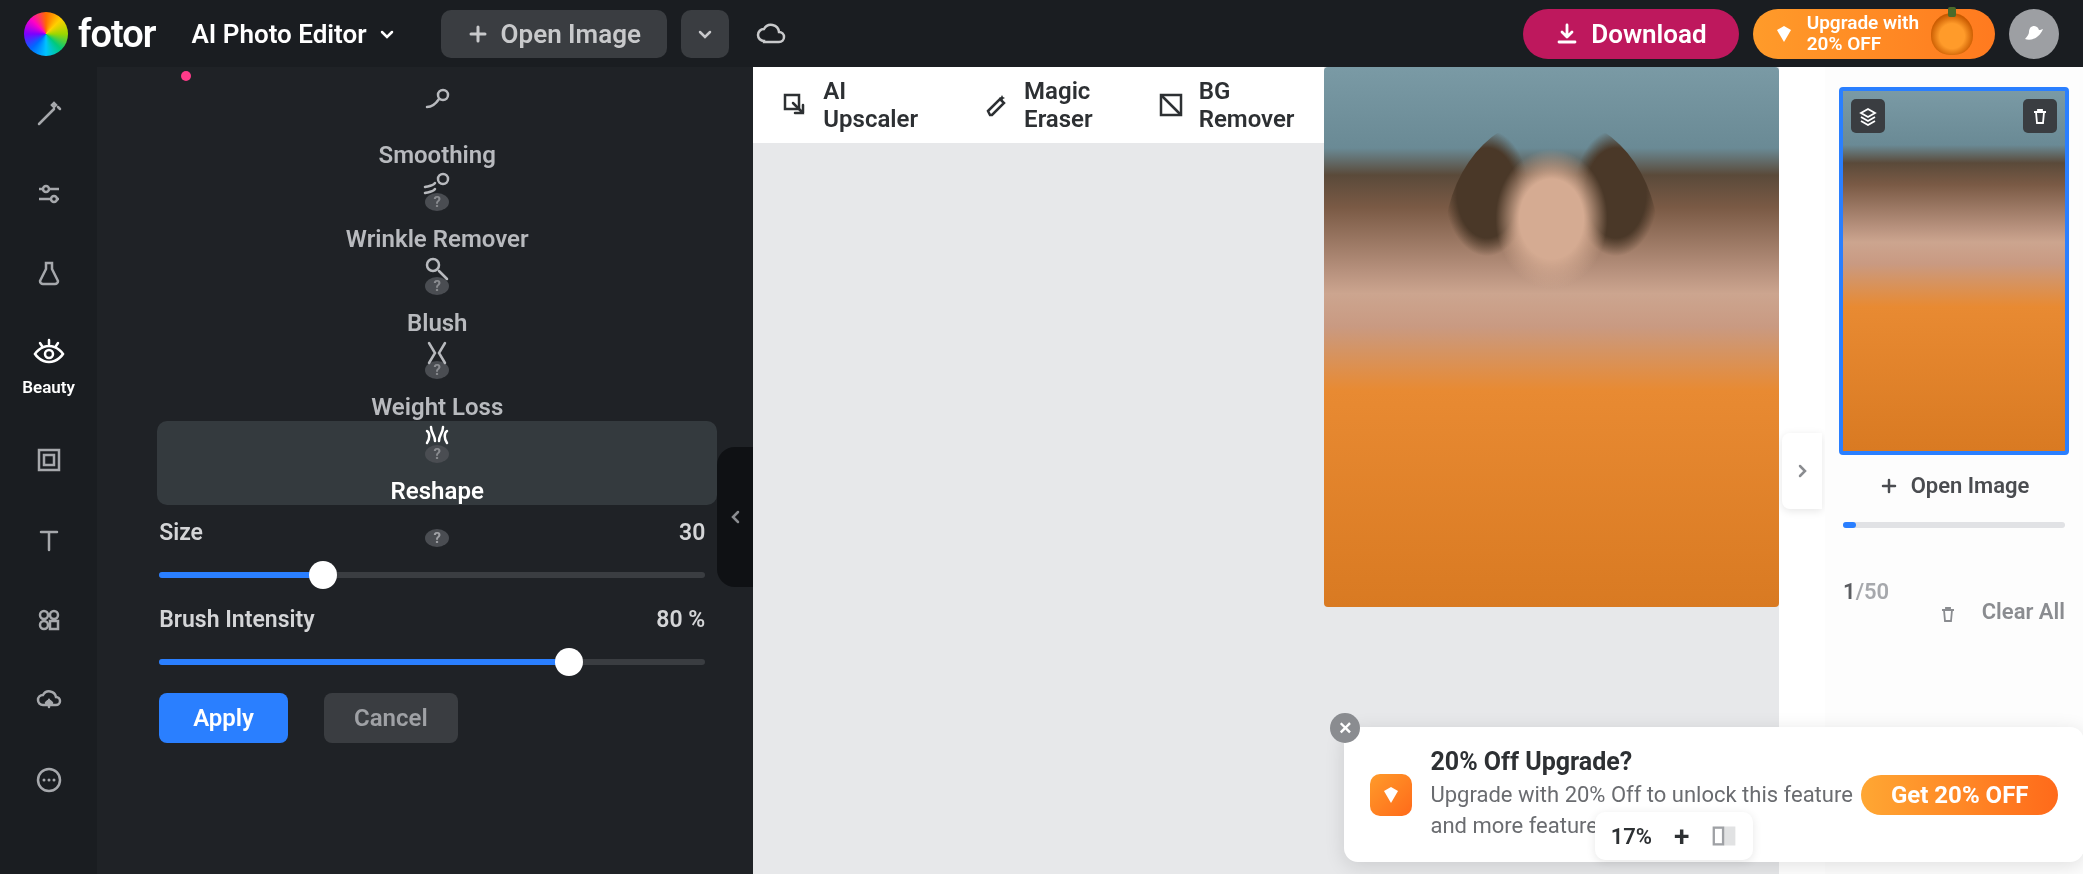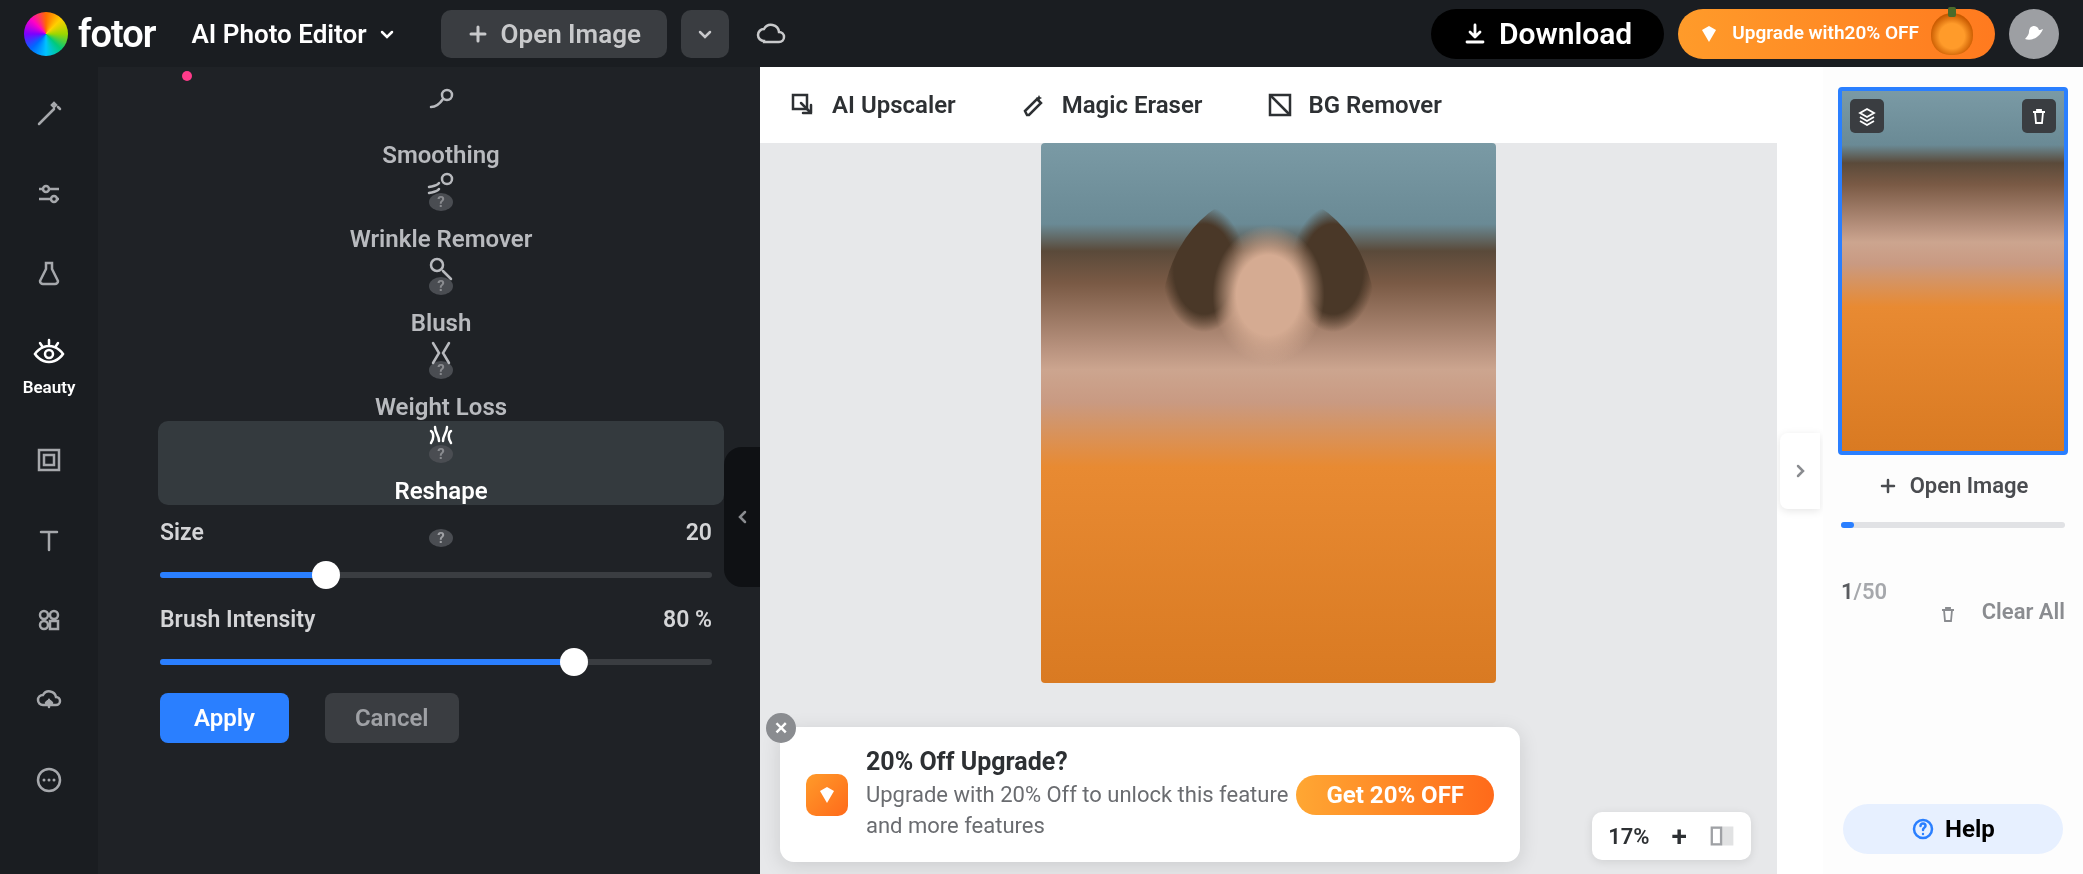--- a/index.html
+++ b/index.html
@@ -9,23 +9,23 @@
 .header { height:67px; background:#1a1d21; display:flex; align-items:center; padding:11px 24px; }
 .logo-wrap { display:flex; align-items:center; gap:10px; margin-right:36px; }
 .logo-wheel { width:44px; height:44px; border-radius:50%; background:conic-gradient(#ff6b00,#ffd000,#9cd600,#00c97b,#00c3ff,#0068ff,#7b00ff,#ff00c8,#ff6b00); }
 .logo-text { color:#fff; font-size:38px; font-weight:600; letter-spacing:-1px; }
 .mode-sel { color:#fff; font-size:26px; font-weight:600; display:flex; align-items:center; gap:10px; margin-right:44px; }
 .open-img { display:flex; gap:14px; margin-right:18px; }
 .open-btn { height:48px; background:#3a3d41; border-radius:10px; display:flex; align-items:center; padding:0 26px; color:#c8c9cb; font-size:26px; font-weight:600; gap:12px; }
 .open-dd { width:48px; height:48px; background:#3a3d41; border-radius:10px; display:flex; align-items:center; justify-content:center; }
 .cloud-btn { width:48px; height:48px; display:flex; align-items:center; justify-content:center; color:#c8c9cb; }
 .header-sp { flex:1; }
-.dl-btn { height:50px; background:#000000; border-radius:26px; color:#fff; font-size:30px; font-weight:600; display:flex; align-items:center; padding:0 32px; gap:12px; margin-right:14px; }
+.dl-btn { height:50px; background:#be185d; border-radius:26px; color:#fff; font-size:26px; font-weight:600; display:flex; align-items:center; padding:0 32px; gap:12px; margin-right:14px; }
 .upg-btn { height:50px; background:linear-gradient(90deg,#ff9b2a,#ff7a1f); border-radius:26px; color:#fff; display:flex; align-items:center; padding:0 22px 0 20px; gap:12px; margin-right:14px; position:relative; }
-.upg-text { display:flex; line-height:1.1; font-size:19px; font-weight:600; }
+.upg-text { display:flex; flex-direction:column; line-height:1.1; font-size:19px; font-weight:600; }
 .pumpkin { width:42px; height:42px; background:radial-gradient(circle at 50% 55%,#ff9b2a 40%,#c95a00 70%); border-radius:50% 50% 45% 45%; position:relative; }
 .pumpkin:before { content:""; position:absolute; top:-6px; left:50%; transform:translateX(-50%); width:8px; height:10px; background:#4a6b2a; border-radius:2px; }
 .avatar { width:50px; height:50px; border-radius:50%; background:#9d9fa3; display:flex; align-items:center; justify-content:center; color:#fff; }
 
 
 .body { display:flex; height:807px; }
 
 
 .rail { width:98px; background:#1a1d21; display:flex; flex-direction:column; align-items:center; padding-top:30px; gap:46px; }
 .rail-item { width:60px; display:flex; flex-direction:column; align-items:center; gap:6px; color:#a6a8ac; font-size:17px; font-weight:600; }
@@ -50,21 +50,21 @@
 .slider-lbl { display:flex; justify-content:space-between; color:#d4d5d7; font-size:23px; font-weight:600; margin-bottom:26px; }
 .slider-tr { height:6px; background:#3a3d41; border-radius:4px; position:relative; }
 .slider-fill { height:100%; background:#2a7fff; border-radius:4px; position:absolute; }
 .slider-th { width:28px; height:28px; background:#fff; border-radius:50%; position:absolute; top:-11px; transform:translateX(-50%); }
 .btns { display:flex; gap:36px; margin-top:20px; }
 .apply-btn { height:50px; padding:0 34px; background:#2a7fff; color:#fff; font-size:24px; font-weight:600; border-radius:8px; display:flex; align-items:center; }
 .cancel-btn { height:50px; padding:0 30px; background:#3a3d41; color:#9fa1a5; font-size:24px; font-weight:600; border-radius:8px; display:flex; align-items:center; }
 .collapse-tab { position:absolute; right:-2px; top:380px; width:38px; height:140px; background:#0f1114; border-radius:18px 0 0 18px; display:flex; align-items:center; justify-content:center; }
 
 
-.canvas-area { flex:1; background:#e7e8ea; position:relative; display:flex; flex-direction:column; }
+.canvas-area { flex:1; background:#e7e8ea; position:relative; display:flex; }
 .canvas-top { height:76px; background:#fff; display:flex; align-items:center; padding:0 28px; gap:62px; }
 .ct-item { display:flex; align-items:center; gap:14px; font-size:24px; font-weight:600; color:#2d3033; }
 .ct-ico { width:30px; height:30px; display:flex; align-items:center; justify-content:center; }
 .canvas-main { flex:1; position:relative; display:flex; align-items:flex-start; justify-content:center; }
 .photo { width:455px; height:540px; border-radius:4px; background:linear-gradient(180deg,#7a9aa5 0%,#6a8a95 15%,#5a4a3a 20%,#7a5a45 26%,#b8927e 38%,#cca58f 42%,#c99a82 48%,#e88a32 60%,#d97a22 100%); position:relative; overflow:hidden; }
 .photo::before { content:""; position:absolute; top:48px; left:120px; width:215px; height:260px; background:radial-gradient(ellipse 80px 100px at 50% 40%,#d5ab92 40%,transparent 70%),radial-gradient(ellipse 60px 90px at 20% 30%,#4a3828 50%,transparent 70%),radial-gradient(ellipse 60px 90px at 80% 30%,#4a3828 50%,transparent 70%); border-radius:50% 50% 40% 40%; }
 
 .promo { position:absolute; left:20px; bottom:12px; width:740px; background:#fff; border-radius:14px; padding:20px 26px; display:flex; align-items:center; box-shadow:0 4px 20px rgba(0,0,0,0.12); }
 .promo-close { position:absolute; top:-14px; left:-14px; width:30px; height:30px; background:#8a8c90; border-radius:50%; color:#fff; display:flex; align-items:center; justify-content:center; font-size:17px; font-weight:700; }
 .promo-ico { width:42px; height:42px; background:linear-gradient(135deg,#ff9b2a,#ff6a1a); border-radius:10px; display:flex; align-items:center; justify-content:center; color:#fff; margin-right:18px; flex-shrink:0; }
@@ -305,21 +305,21 @@
         <svg class="chev" width="18" height="18" viewBox="0 0 18 18">
             <path d="M4 7l5 5 5-5" stroke="currentColor" stroke-width="2.8" fill="none" stroke-linecap="round"></path>
           </svg>
       </div>
     </div>
 
     <div class="sub-panel">
       <div class="slider-grp">
         <div class="slider-lbl">
           <span>Size</span>
-          <span>20</span>
+          <span>30</span>
         </div>
         <div class="slider-tr">
           <div class="slider-fill" style="width:30%"></div>
           <div class="slider-th" style="left:30%"></div>
         </div>
       </div>
       <div class="slider-grp">
         <div class="slider-lbl">
           <span>Brush Intensity</span>
           <span>80 %</span>

